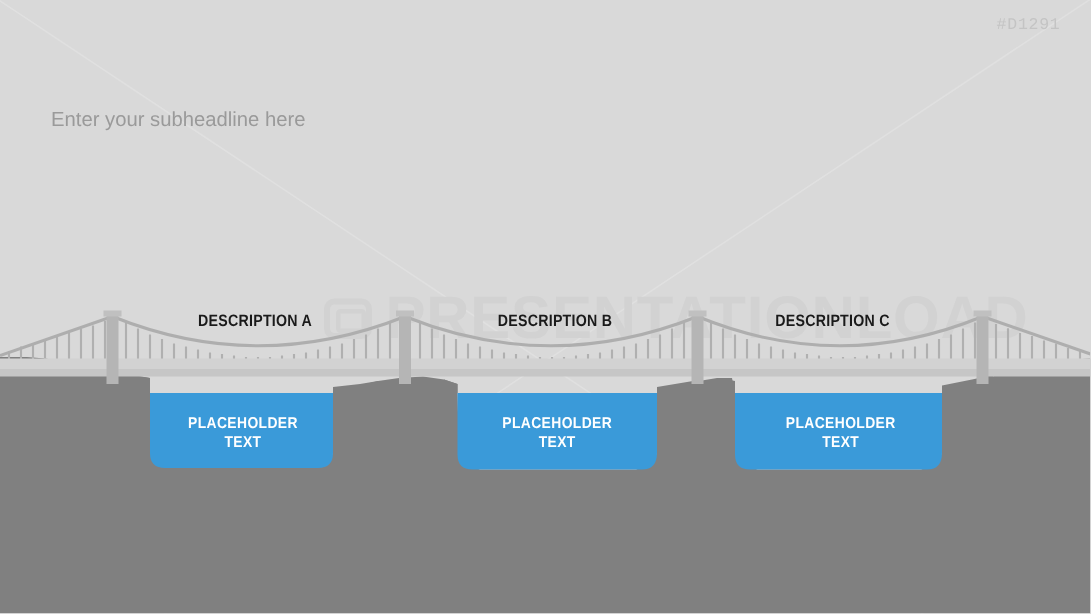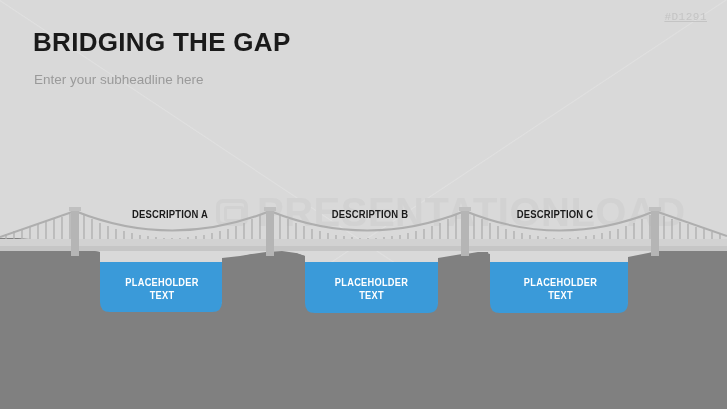--- a/index.html
+++ b/index.html
@@ -30,21 +30,20 @@
   }
   #subtitle{
     position:absolute;left:34px;top:72px;
     font-size:13.5px;color:#9a9a9a;white-space:nowrap;
   }
   #doc-id{
     position:absolute;right:20px;top:11px;
     font-size:11px;color:#c4c4c4;
     font-family:"Liberation Mono","DejaVu Sans Mono",monospace;
     letter-spacing:.5px;
-    text-decoration:underline;
   }
 
   
   #watermark{
     position:absolute;left:216px;top:190px;
     display:flex;align-items:center;gap:9px;
     pointer-events:none;
   }
   #watermark .wm-logo{
     width:32px;height:27px;
@@ -89,21 +88,20 @@
 </style>
 </head>
 <body>
 
 <div id="slide">
 
   <div class="guide" id="guide-a"></div>
   <div class="guide" id="guide-b"></div>
 
   <div id="doc-id">#D1291</div>
-  <div id="title">BRIDGING THE GAP</div>
   <div id="subtitle">Enter your subheadline here</div>
 
   <div id="watermark">
     <div class="wm-logo"></div>
     <div class="wm-text">PRESENTATIONLOAD</div>
   </div>
 
   <svg id="scene" viewBox="0 0 727 409" width="727" height="409">
 
     <path fill="#808080" d="

